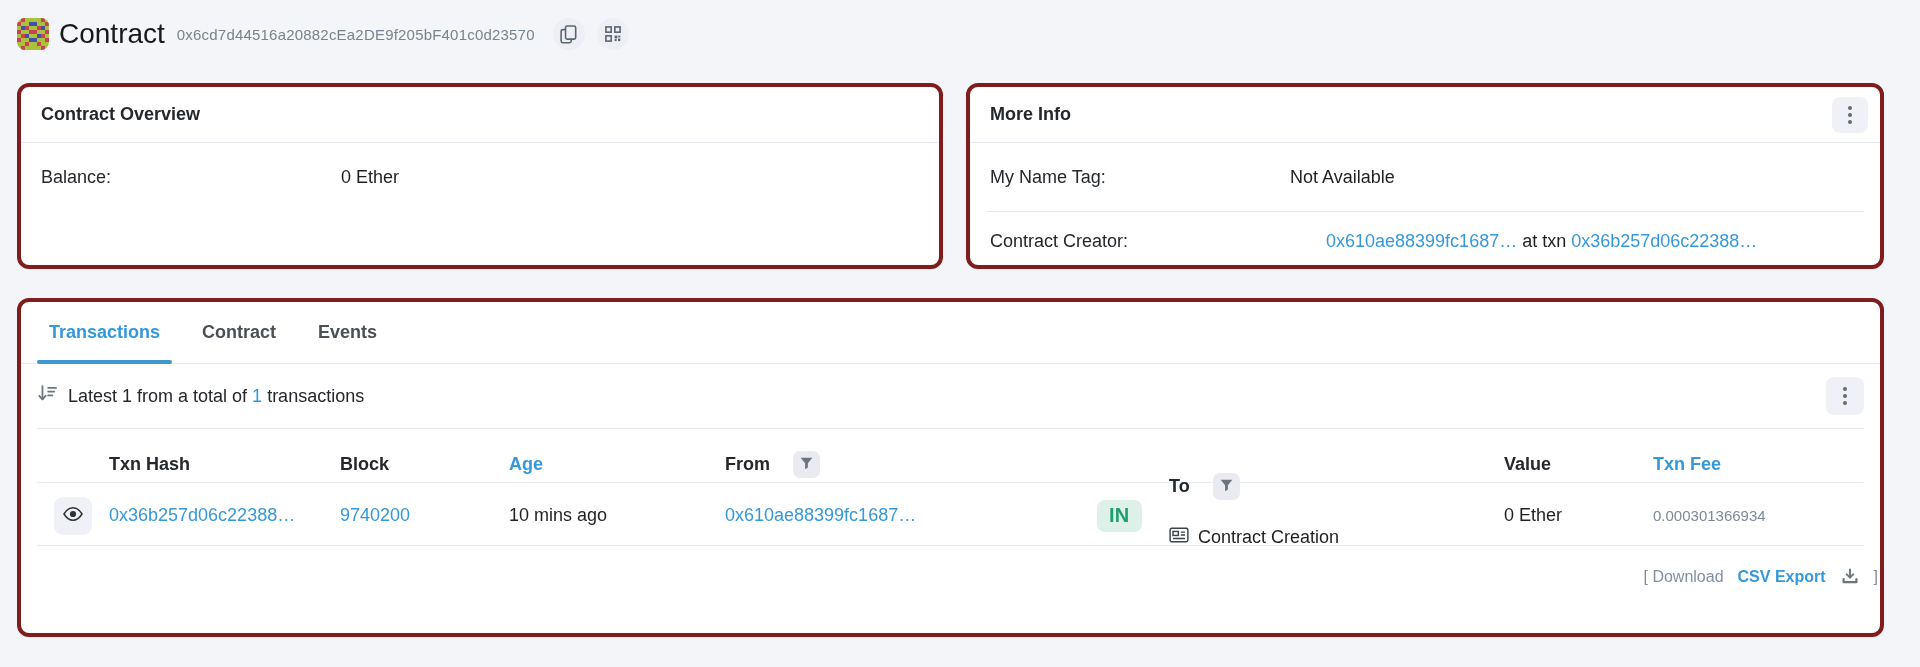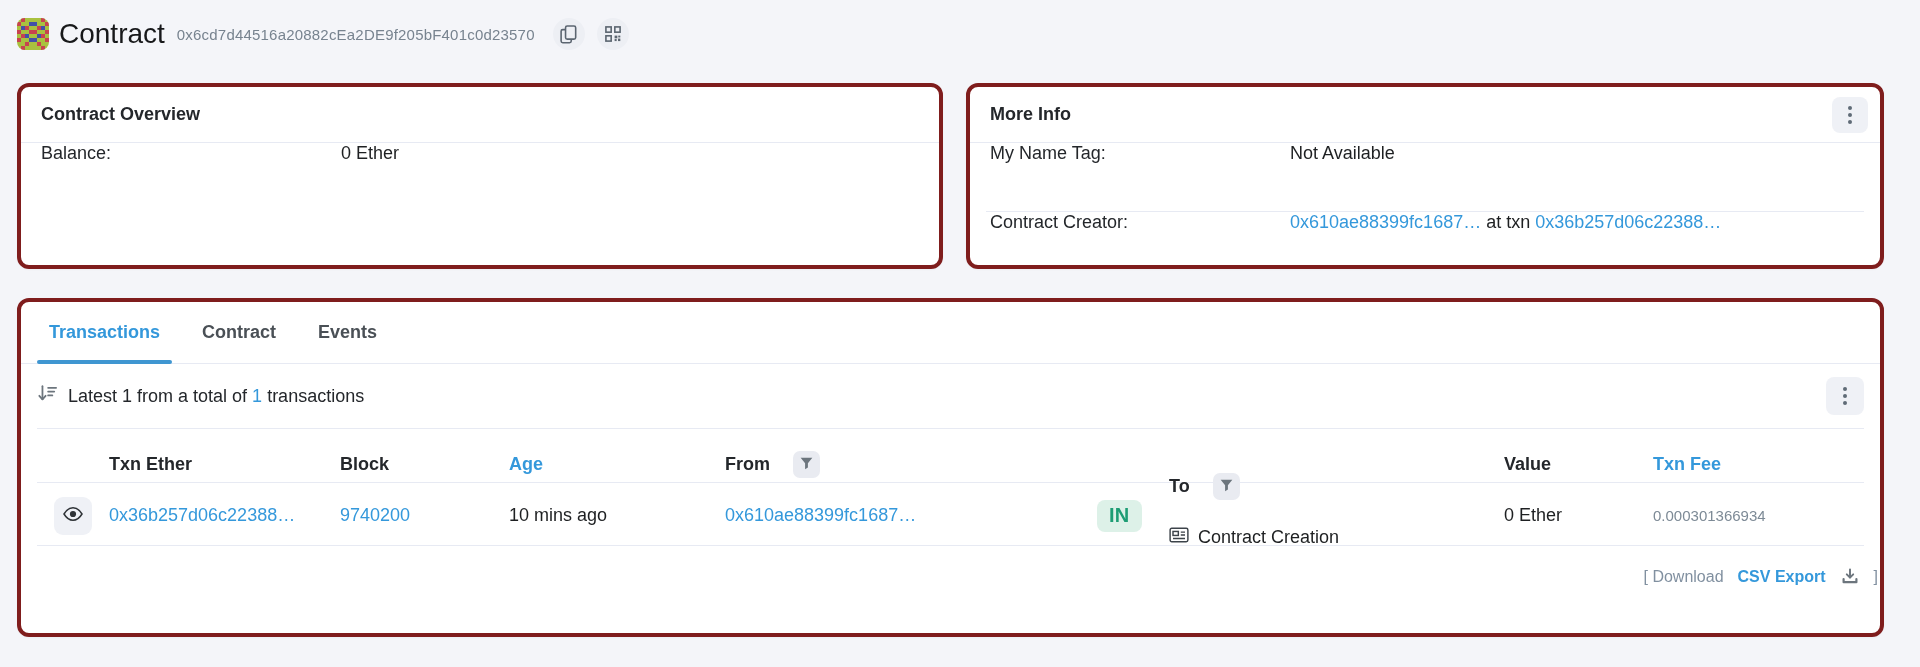--- a/index.html
+++ b/index.html
@@ -34,23 +34,23 @@
     box-shadow:0 1px 2px rgba(33,40,60,.03);
   }
   .overview-card { width:926px; height:186px; }
   .more-info-card { flex:1; height:186px; }
   .card-header {
     height:56px; border-bottom:1px solid #e7eaf3;
     display:flex; align-items:center; justify-content:space-between;
     padding:0 12px 0 20px;
   }
   .card-header h2 { margin:0; font-size:18px; font-weight:700; color:#24272b; }
-  .kv-row { display:flex; padding:0 20px; font-size:18px; }
+  .kv-row { display:flex; align-items:center; padding:0 20px; font-size:18px; }
   .kv-row.h68 { height:68px; }
-  .kv-row.h58 { height:58px; }
+  .kv-row.h58 { height:58px;gap:36px; }
   .kv-label { width:300px; flex:0 0 auto; color:#24272b; }
   .kv-value { color:#1e2022; }
   .inset-divider { border-bottom:1px solid #e7eaf3; margin:0 16px; }
   a.link { color:#3498db; text-decoration:none; cursor:pointer; }
   .soft-btn {
     border:none; cursor:pointer; background:#eff1f6; border-radius:8px;
     display:flex; align-items:center; justify-content:center; padding:0;
   }
   .kebab { width:36px; height:36px; flex-direction:column; gap:3px; }
   .kebab i { width:4px; height:4px; border-radius:50%; background:#5f6b76; display:block; }
@@ -226,21 +226,21 @@
       <button class="soft-btn kebab kebab-sm">
         <i></i>
           <i></i>
           <i></i>
       </button>
     </div>
 
     <div class="table">
       <div class="t-head">
         <div class="c-eye"></div>
-        <div class="c-hash">Txn Ether</div>
+        <div class="c-hash">Txn Hash</div>
         <div class="c-block">Block</div>
         <div class="c-age hdr-link">Age</div>
         <div class="c-from flex-cell">
           <span>From</span>
           <button class="soft-btn filter-btn">
             <span>
               <svg width="13" height="13" viewBox="0 0 12 12" fill="#6c757d">
                 <path d="M0.6 0.8h10.8L7.3 5.7v4.1L4.7 11.2V5.7Z"></path>
               </svg>
             </span>

